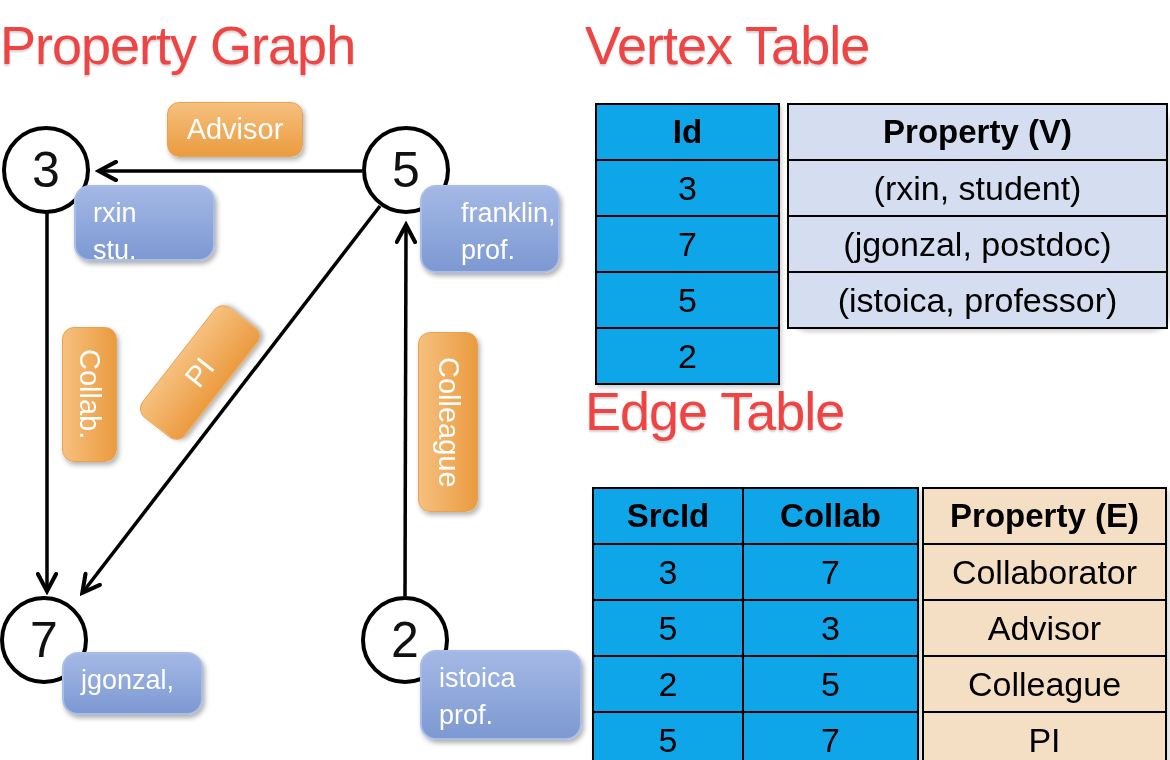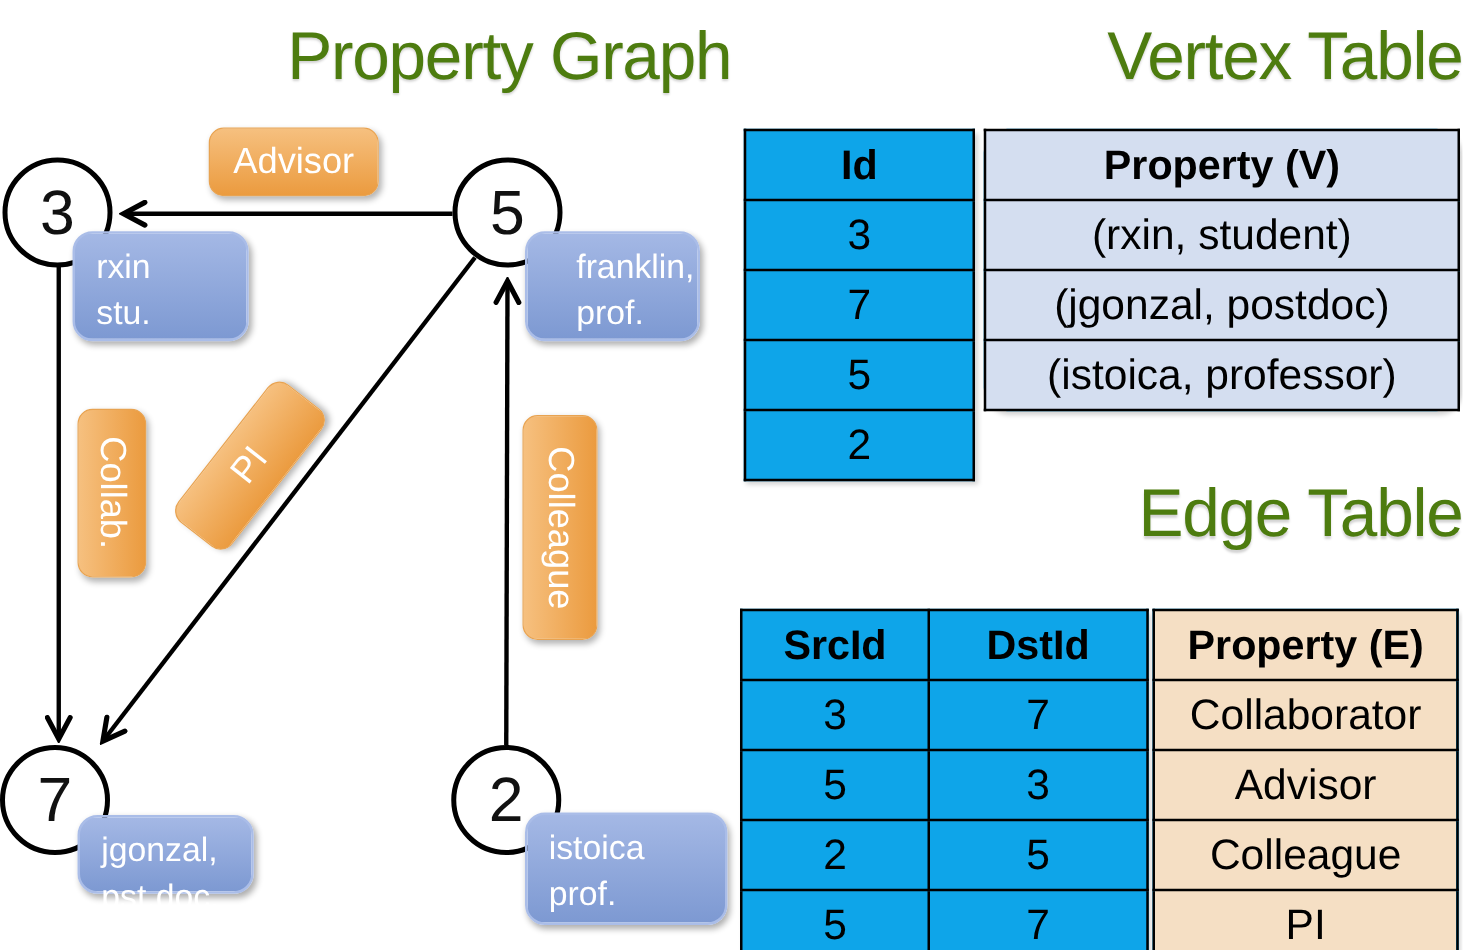--- a/index.html
+++ b/index.html
@@ -1,22 +1,22 @@
 <!DOCTYPE html>
 <html><head>
 <meta charset="utf-8">
 <style>
   html,body { margin:0; padding:0; }
   body {
     width:1170px; height:760px; position:relative; overflow:hidden;
     background:#ffffff; font-family:"Liberation Sans", sans-serif; color:#000;
   }
   .title {
-    position:absolute; text-align:right; font-size:54px; font-weight:400;
-    letter-spacing:-1px; color:#4d7c0f; text-shadow:0 2px 2px rgba(0,0,0,0.18);
+    position:absolute; text-align:left; font-size:54px; font-weight:400;
+    letter-spacing:-1px; color:#ef4444; text-shadow:0 2px 2px rgba(0,0,0,0.18);
     white-space:nowrap;
   }
   #pg-title { left:0; top:14px; width:585px; }
   #vt-title { left:585px; top:14px; width:585px; }
   #et-title { left:585px; top:380px; width:585px; }
 
   
   #edges-svg { position:absolute; left:0; top:0; z-index:1; }
 
   .node {
@@ -30,21 +30,21 @@
   #node-7 { left:0px;   top:596px; }
   #node-2 { left:361px; top:596px; }
 
   .propbox {
     position:absolute; z-index:3; box-sizing:border-box;
     border-radius:16px; border:2px solid #aabde8;
     background:linear-gradient(180deg,#a4b8e5 0%,#7d99d2 100%);
     color:#fff; font-size:27px; line-height:37px; padding:8px 0 0 17px;
     box-shadow:2px 3px 5px rgba(0,0,0,0.32);
   }
-  #prop-rxin     { left:58px;  top:185px; width:141px; height:88px; }
+  #prop-rxin     { left:74px;  top:185px; width:141px; height:76px; }
   #prop-franklin { left:420px; top:185px; width:140px; height:88px;padding-left:39px; }
   #prop-jgonzal  { left:62px;  top:652px; width:141px; height:63px; }
   #prop-istoica  { left:420px; top:650px; width:162px; height:90px; }
 
   .edgelabel {
     position:absolute; z-index:4; box-sizing:border-box;
     border-radius:12px; border:1.5px solid #e8a351;
     background:linear-gradient(180deg,#f6c07f 0%,#eb9b3f 100%);
     color:#fff; font-size:29px;
     display:flex; align-items:center; justify-content:center;
@@ -112,21 +112,20 @@
 <div id="prop-rxin" class="propbox">
   <div>rxin</div>
   <div>stu.</div>
 </div>
 <div id="prop-franklin" class="propbox">
   <div>franklin,</div>
   <div>prof.</div>
 </div>
 <div id="prop-jgonzal" class="propbox">
   <div>jgonzal,</div>
-  <div>pst.doc.</div>
 </div>
 <div id="prop-istoica" class="propbox">
   <div>istoica</div>
   <div>prof.</div>
 </div>
 
 <div id="label-advisor" class="edgelabel">Advisor</div>
 <div id="label-collab" class="edgelabel vert">Collab.</div>
 <div id="label-colleague" class="edgelabel vert">Colleague</div>
 <div id="label-pi" class="edgelabel">PI</div>
@@ -169,21 +168,21 @@
   </table>
 
 <table id="edge-ids-table">
   <colgroup>
       <col style="width:150px">
       <col style="width:175px">
     </colgroup>
   <tbody>
       <tr>
     <th>SrcId</th>
-    <th>DstId</th>
+    <th>Collab</th>
   </tr>
   <tr>
     <td>3</td>
     <td>7</td>
       </tr>
   <tr>
     <td>5</td>
     <td>3</td>
       </tr>
   <tr>

